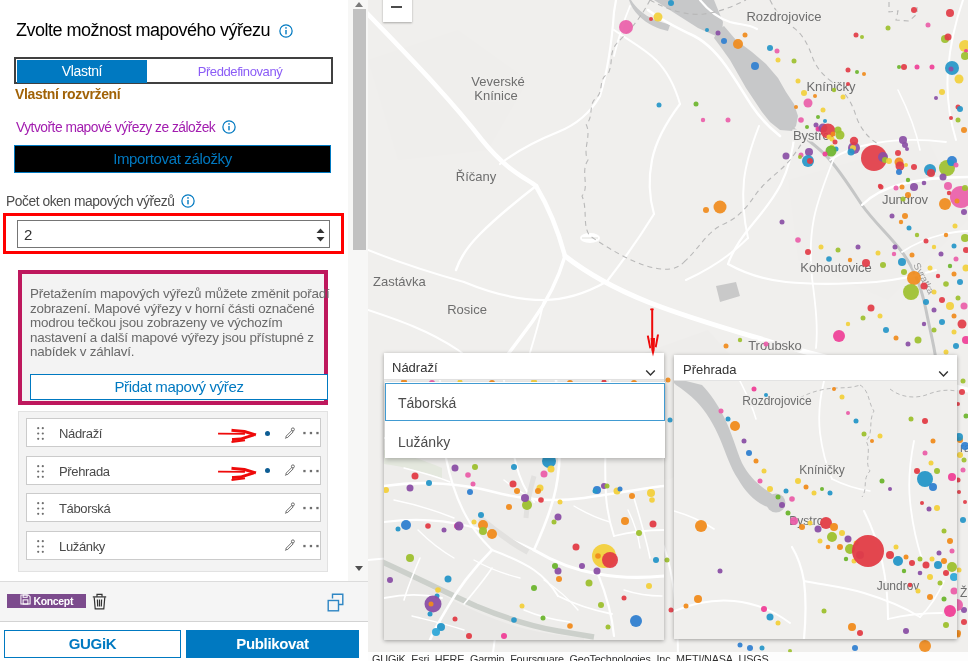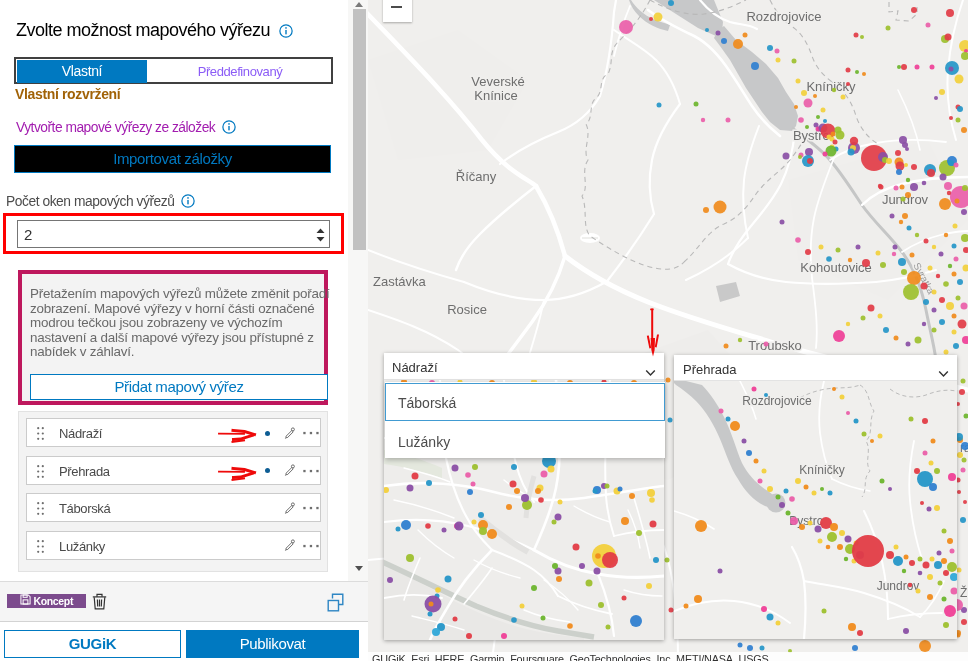--- a/index.html
+++ b/index.html
@@ -756,19 +756,19 @@
             </g>
           </svg></span>
         <span class="abs" style="left:327px;top:11px"><svg width="17" height="20" viewBox="0 0 17 20">
             <g fill="none" stroke="#2e86c4" stroke-width="1.4">
               <path d="M5.5 5.5 L5.5 1.2 L15.8 1.2 L15.8 11.5 L11.5 11.5"></path>
               <rect x="1.2" y="7.5" width="10.3" height="10.3"></rect>
             </g>
           </svg></span>
       </div>
       <div class="abs" style="left:4px;top:630px;width:177px;height:28px;border:1px solid #0079c1;background:#fff;color:#0079c1;font-size:15px;font-weight:bold;text-align:center;line-height:26px">GUGiK</div>
-      <div class="abs" style="left:186px;top:630px;width:173px;height:28px;background:#0079c1;color:#fff;font-size:15px;font-weight:normal;text-align:center;line-height:28px">Publikovat</div>
+      <div class="abs" style="left:186px;top:630px;width:173px;height:28px;background:#0079c1;color:#fff;font-size:15px;font-weight:bold;text-align:center;line-height:28px">Publikovat</div>
       <div class="abs" style="left:348px;top:0;width:20px;height:581px;background:#f7f7f6">
         <div class="abs" style="left:5px;top:9px;width:13px;height:241px;background:#c1c1c1"></div>
         <div class="abs" style="left:7px;top:2px;width:0;height:0;border-left:4.5px solid transparent;border-right:4.5px solid transparent;border-bottom:5px solid #7a7a7a"></div>
         <div class="abs" style="left:7px;top:566px;width:0;height:0;border-left:4.5px solid transparent;border-right:4.5px solid transparent;border-top:5px solid #505050"></div>
       </div>
     </div>
   </div>
 </body></html>

